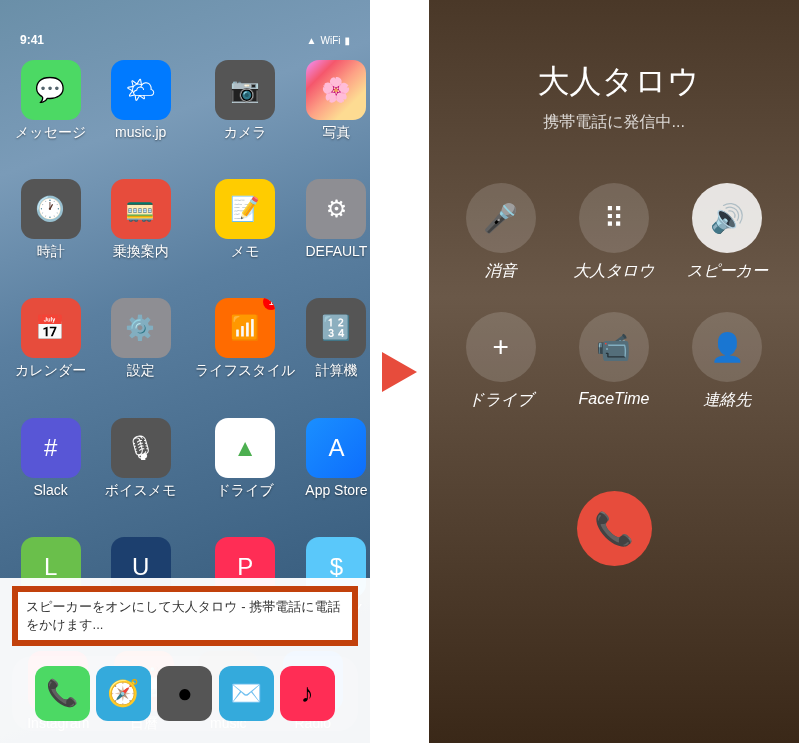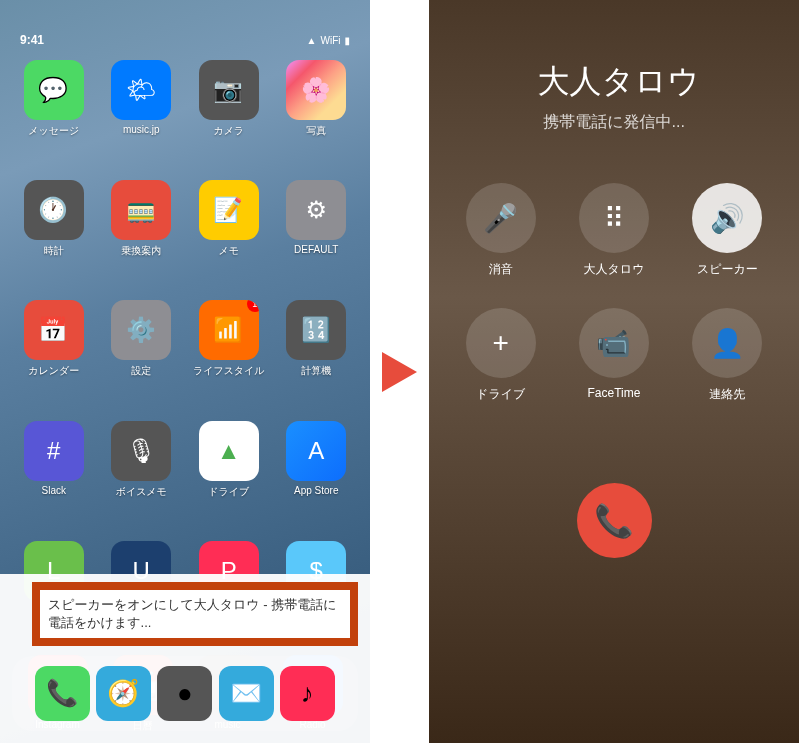--- a/index.html
+++ b/index.html
@@ -73,21 +73,21 @@
       border-radius: 13px;
       display: flex;
       align-items: center;
       justify-content: center;
       font-size: 28px;
       position: relative;
       overflow: hidden;
     }
 
     .app-label {
-      font-size: 10px;
+      font-size: 14px;
       color: white;
       text-align: center;
       text-shadow: 0 1px 2px rgba(0,0,0,0.5);
       white-space: nowrap;
     }
 
     .badge {
       position: absolute;
       top: -4px;
       right: -4px;
@@ -121,24 +121,23 @@
       margin-bottom: 6px;
       border: 2px solid red;
       padding: 2px 4px;
       display: inline-block;
     }
 
     .siri-text {
       font-size: 13px;
       color: #333;
       line-height: 1.4;
-      border: 8px solid #c2410c;
+      border: 6px solid #c2410c;
       padding: 6px 8px;
       background: white;
-      margin-left: 20px;
     }
 
     
     .dock {
       display: flex;
       justify-content: space-around;
       padding: 10px 20px;
       background: rgba(255,255,255,0.2);
       border-radius: 20px;
       margin-top: 5px;
@@ -227,23 +226,24 @@
       font-size: 28px;
       color: white;
     }
 
     .call-btn-circle.active {
       background: rgba(255,255,255,0.85);
       color: #333;
     }
 
     .call-btn-label {
-      font-size: 12px;
+      font-size: 16px;
       color: white;
       text-align: center;
+      font-style: italic;
     }
 
     .end-call-btn {
       width: 75px;
       height: 75px;
       border-radius: 50%;
       background: #e74c3c;
       display: flex;
       align-items: center;
       justify-content: center;

